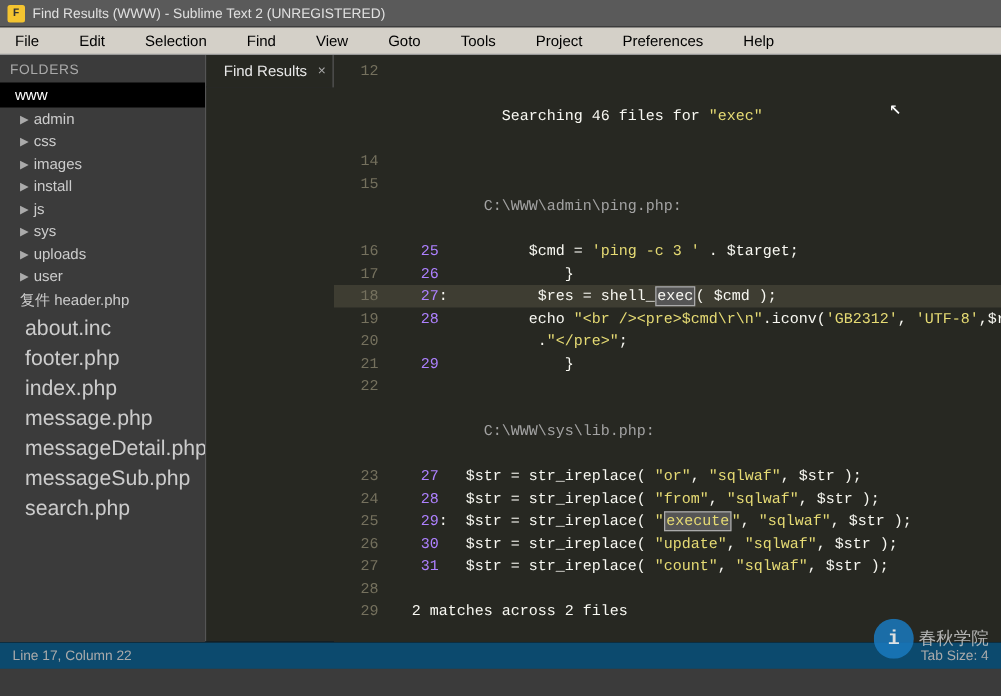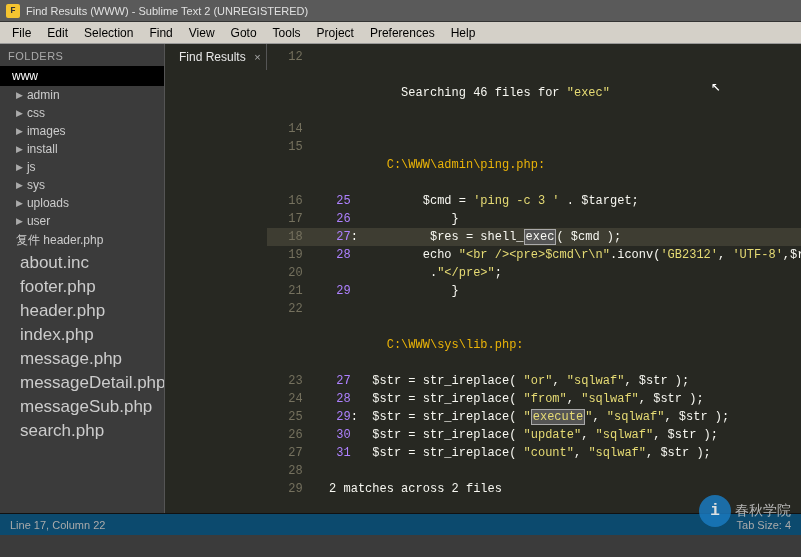--- a/index.html
+++ b/index.html
@@ -40,20 +40,21 @@
       font-family: Arial, sans-serif;
     }
     
     #menu-bar {
       background: #d4d0c8;
       height: 22px;
       display: flex;
       align-items: center;
       padding: 0 4px;
       border-bottom: 1px solid #999;
+      gap: 16px;
     }
     .menu-item {
       font-family: Arial, sans-serif;
       font-size: 12px;
       color: #000;
       padding: 2px 8px;
       cursor: pointer;
     }
     
     #main-layout {
@@ -168,21 +169,21 @@
       user-select: none;
       flex-shrink: 0;
     }
     .line-content {
       flex: 1;
       padding-right: 8px;
       white-space: pre;
       font-size: 12px;
     }
     .file-path {
-      color: #eab308;
+      color: #a3a3a3;
     }
     .highlight-exec {
       background: #555;
       border: 1px solid #aaa;
       padding: 0 1px;
     }
     .highlight-execute {
       background: #555;
       border: 1px solid #aaa;
       padding: 0 1px;
@@ -296,21 +297,20 @@
       <span class="sidebar-arrow">▶</span>
       <span>uploads</span>
     </div>
     <div class="sidebar-item">
       <span class="sidebar-arrow">▶</span>
       <span>user</span>
     </div>
     <div class="sidebar-chinese">复件 header.php</div>
     <div class="sidebar-file">about.inc</div>
     <div class="sidebar-file">footer.php</div>
-    <div class="sidebar-file">header.php</div>
     <div class="sidebar-file">index.php</div>
     <div class="sidebar-file">message.php</div>
     <div class="sidebar-file">messageDetail.php</div>
     <div class="sidebar-file">messageSub.php</div>
     <div class="sidebar-file">search.php</div>
   </div>
 
   <div id="content-area">
 
     <div id="tab-bar">

